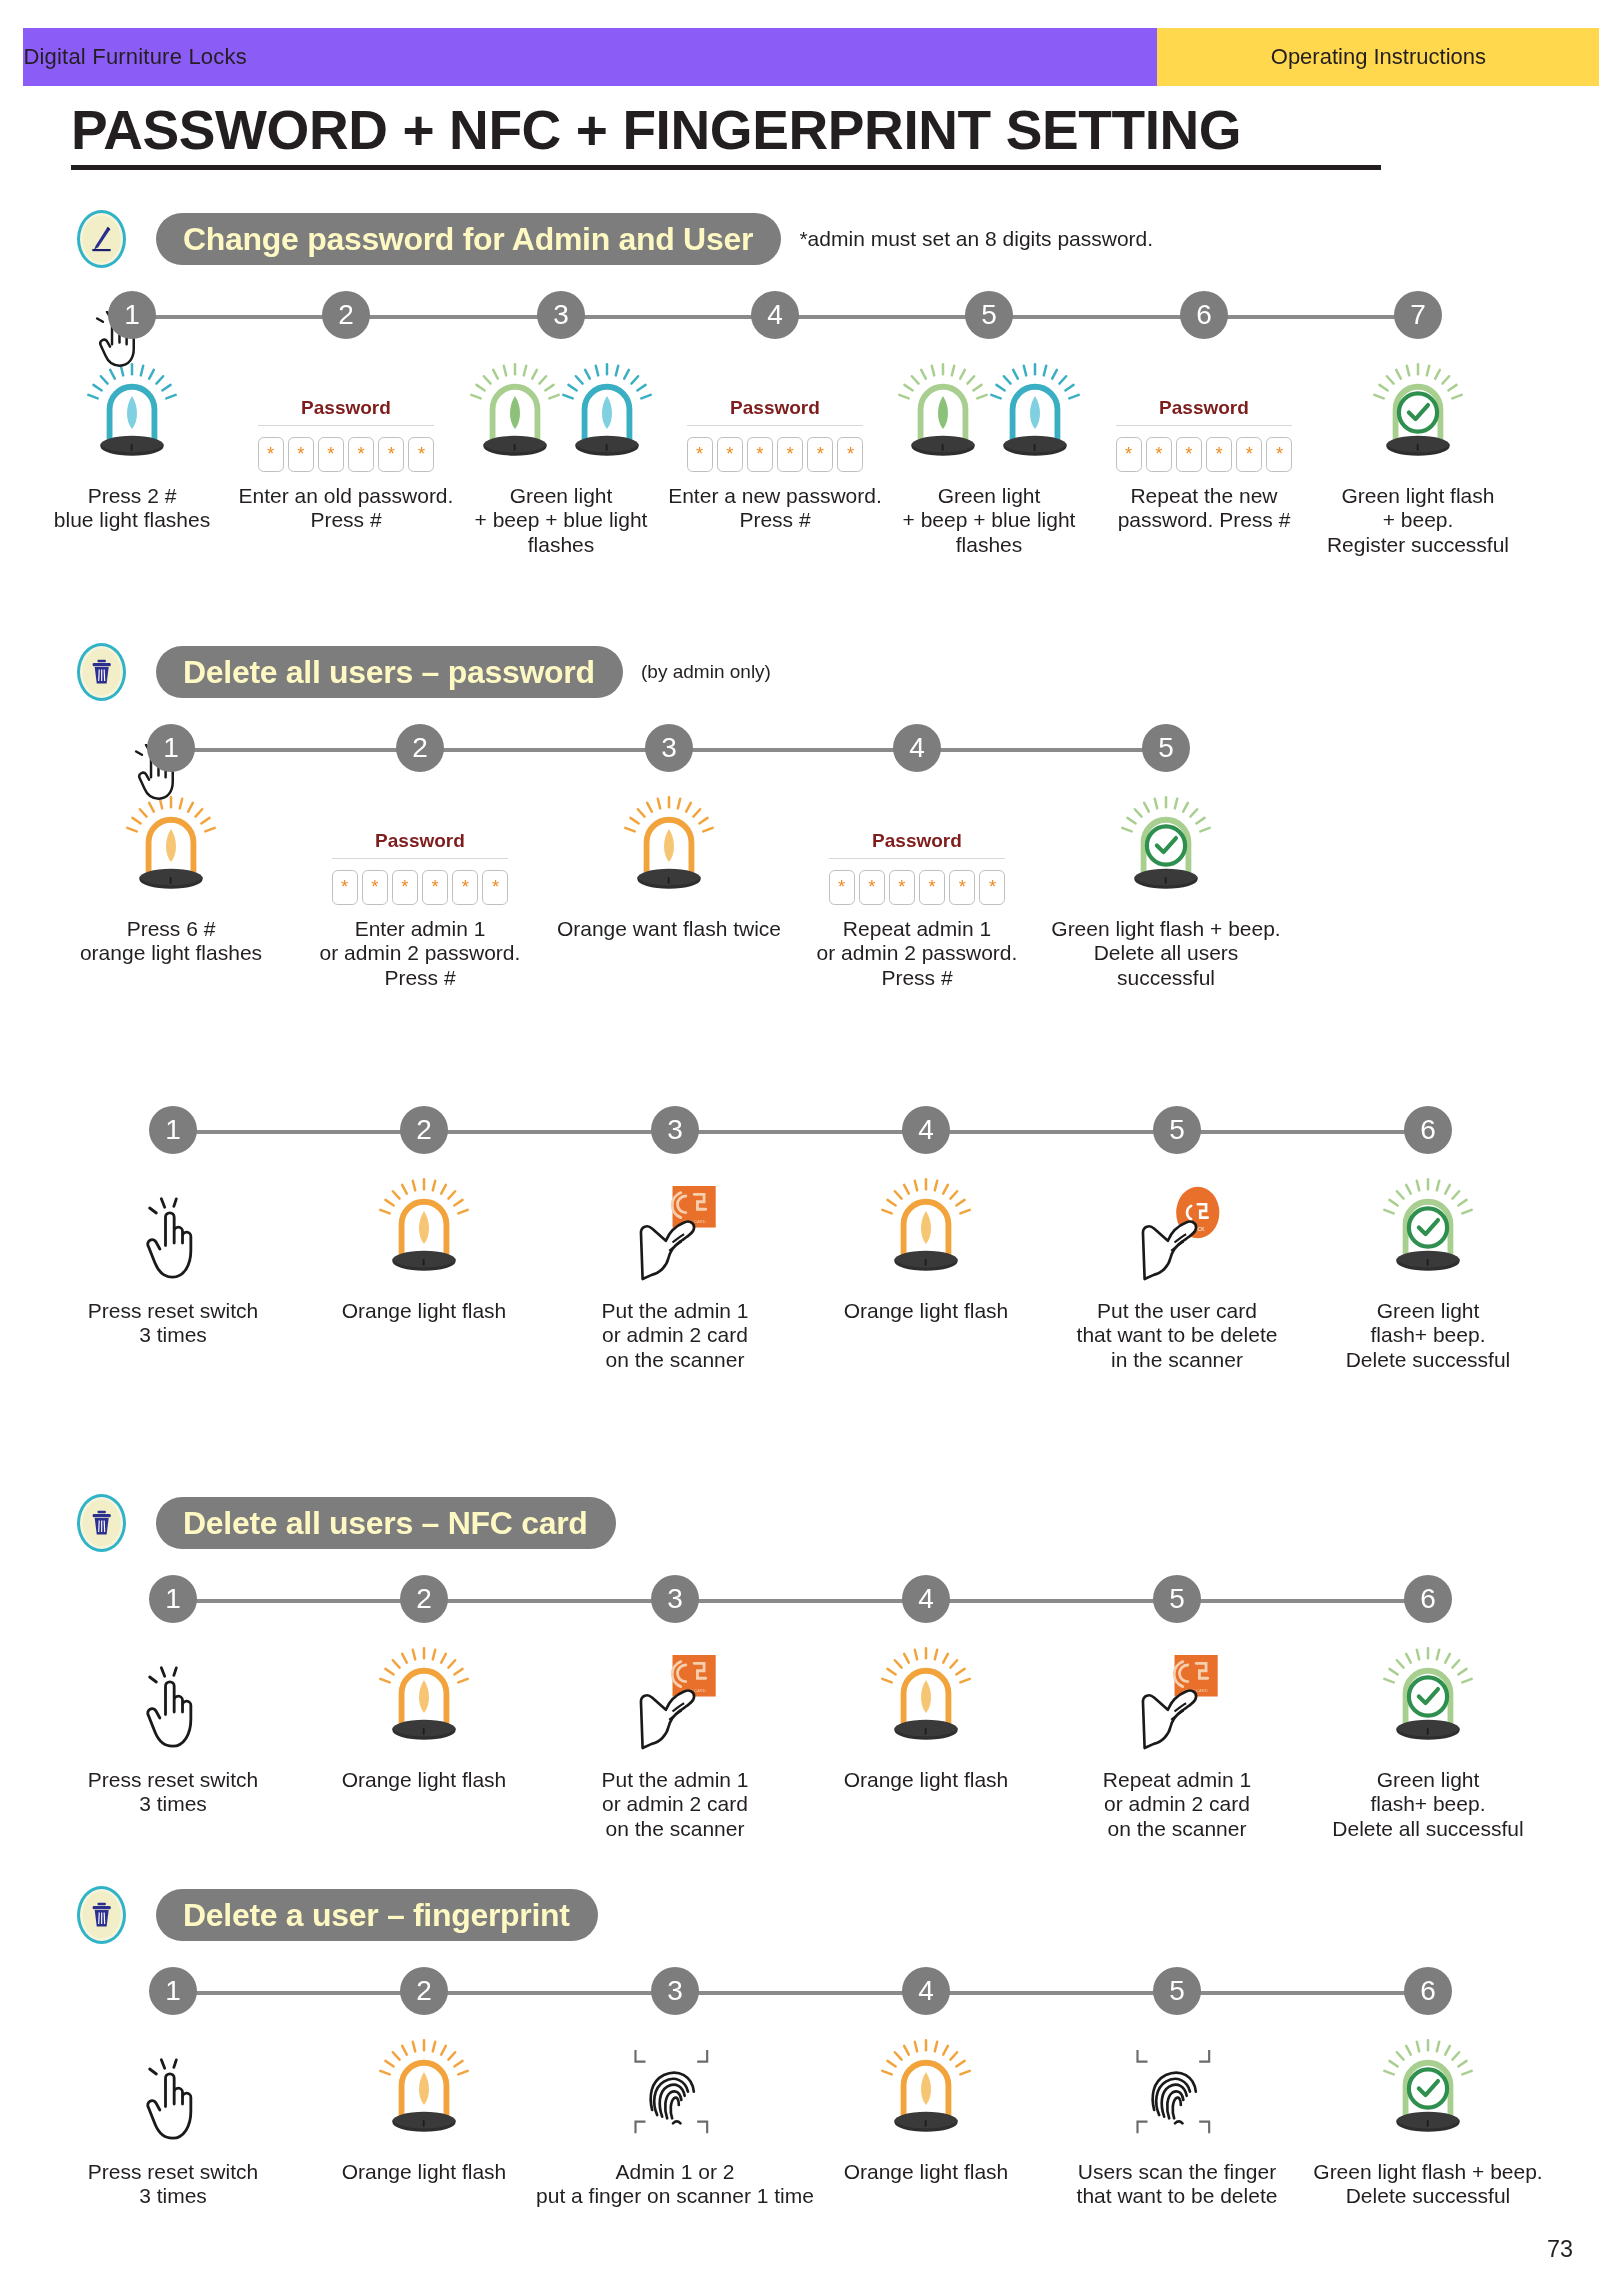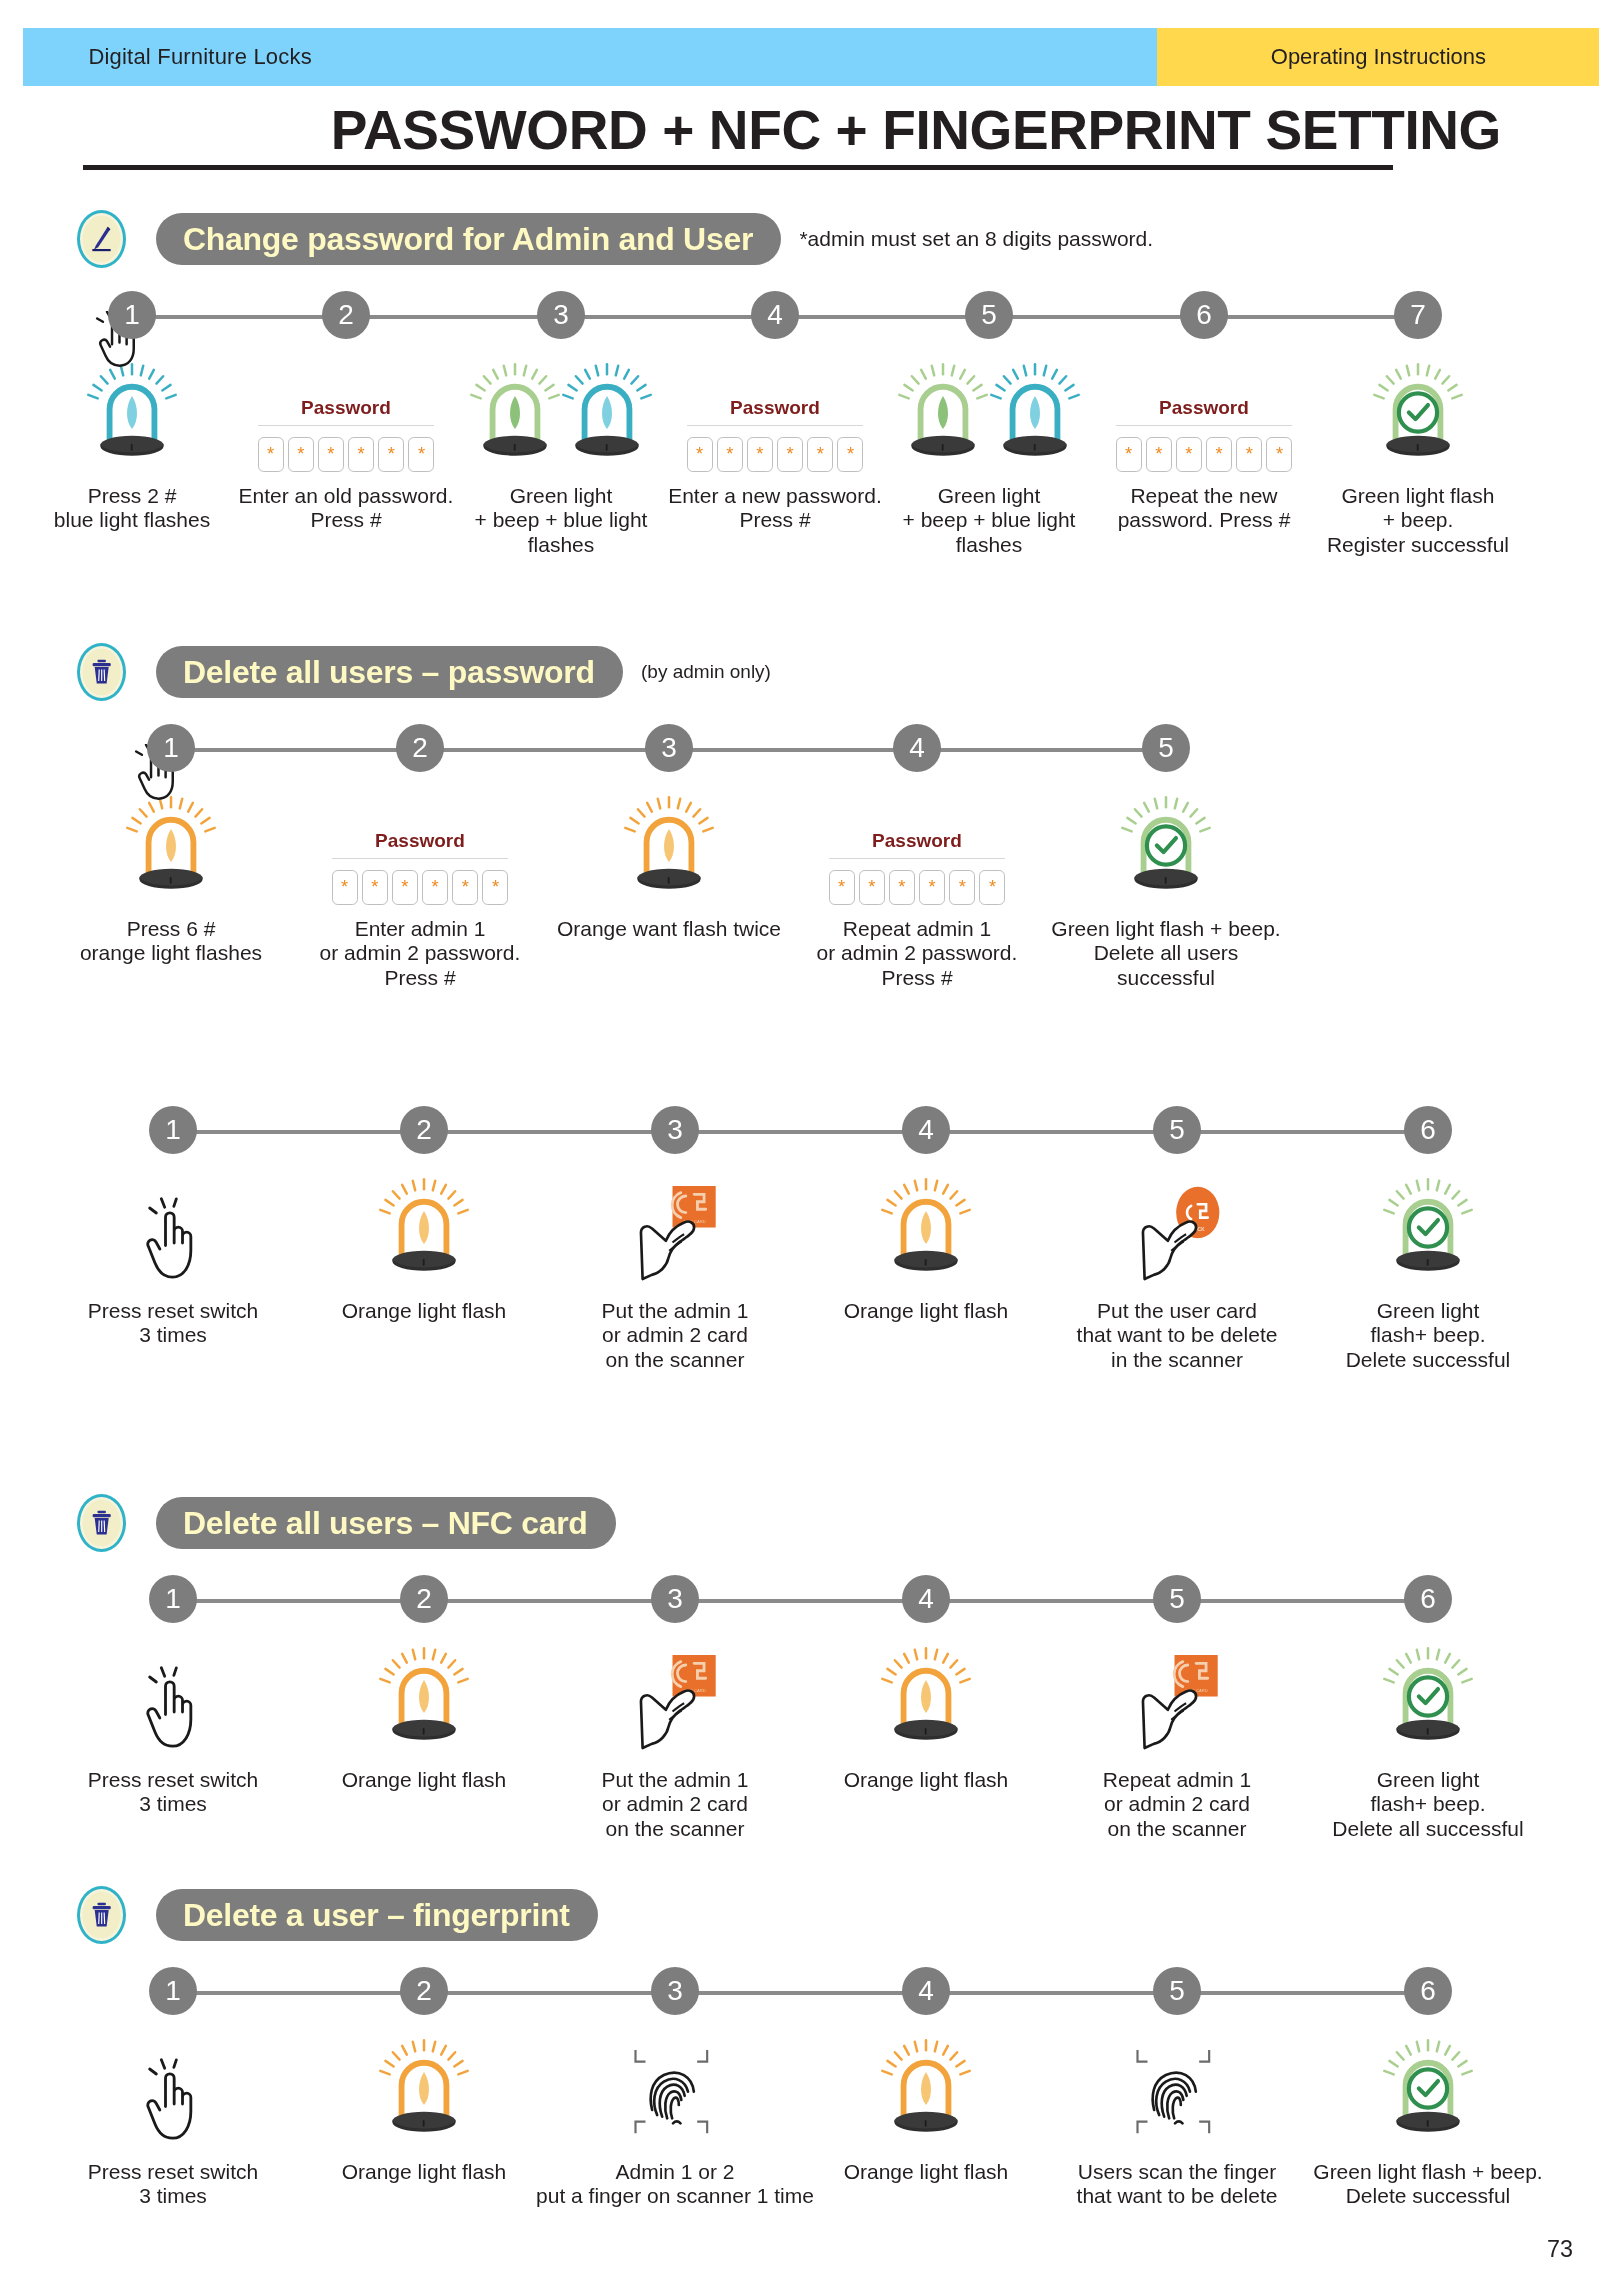--- a/index.html
+++ b/index.html
@@ -19,25 +19,24 @@
   
   .header-bar {
     position: absolute;
     left: 23.4px;
     top: 28px;
     width: 1576px;
     height: 58px;
     display: flex;
   }
   .header-left {
-    background: #7dd3fc;
+    background: #8b5cf6;
     flex: 1 1 auto;
     display: flex;
     align-items: center;
-    padding-left: 65px;
     box-sizing: border-box;
   }
   .header-left .htext {
     font-size: 22px;
     letter-spacing: 0.2px;
     color: #231f20;
   }
   .header-right {
     background: #ffd84d;
     width: 442px;
@@ -46,24 +45,23 @@
     justify-content: center;
   }
   .header-right .htext {
     font-size: 22px;
     color: #231f20;
   }
 
   
   .page-title-wrap {
     position: absolute;
-    left: 83px;
+    left: 71px;
     top: 102px;
     width: 1418px;
-    text-align: right;
   }
   .page-title {
     font-size: 55px;
     font-weight: bold;
     letter-spacing: -0.4px;
     color: #231f20;
     line-height: 1.05;
     white-space: nowrap;
   }
   .title-rule {

